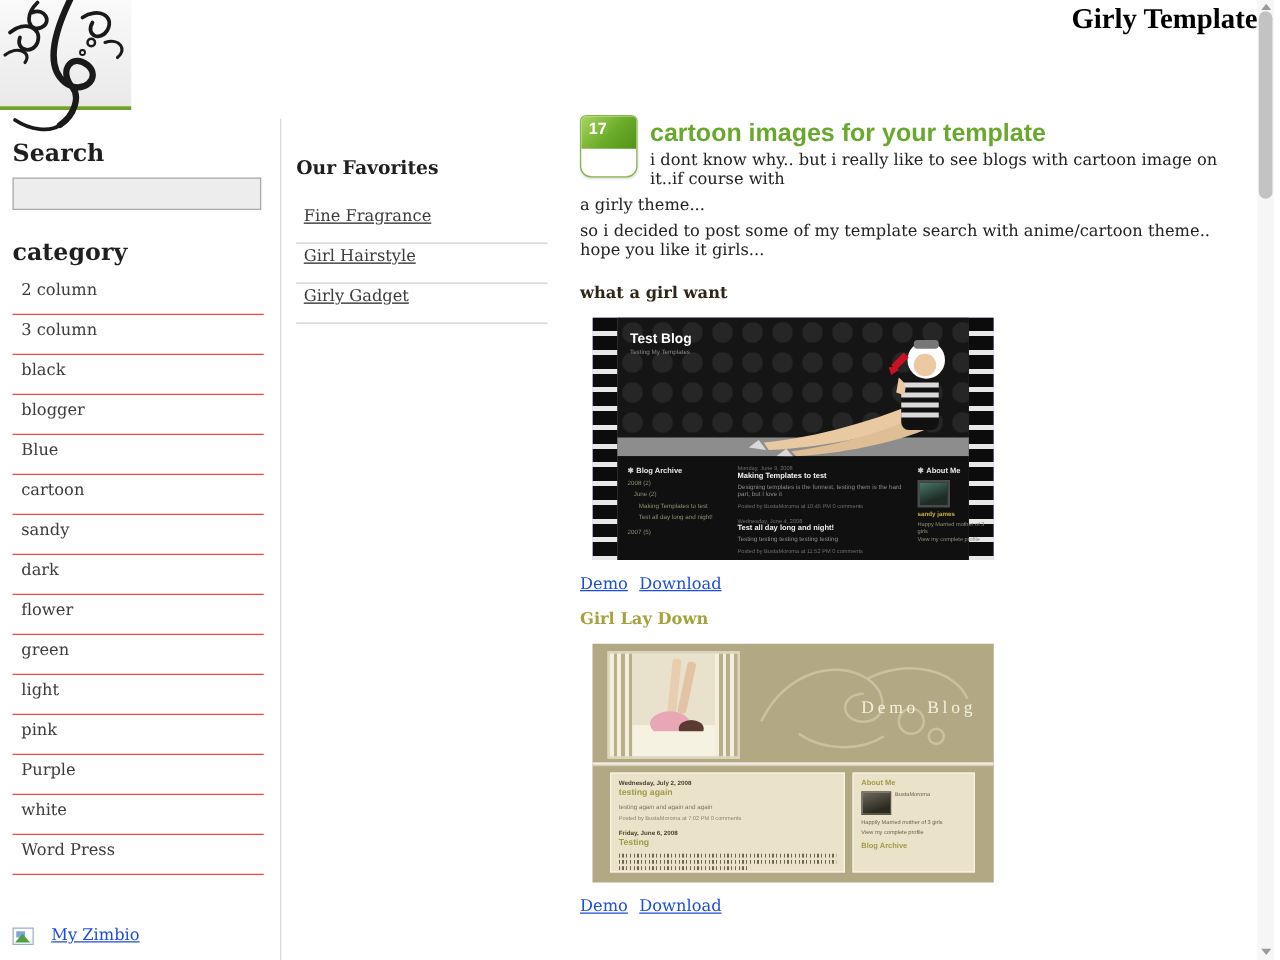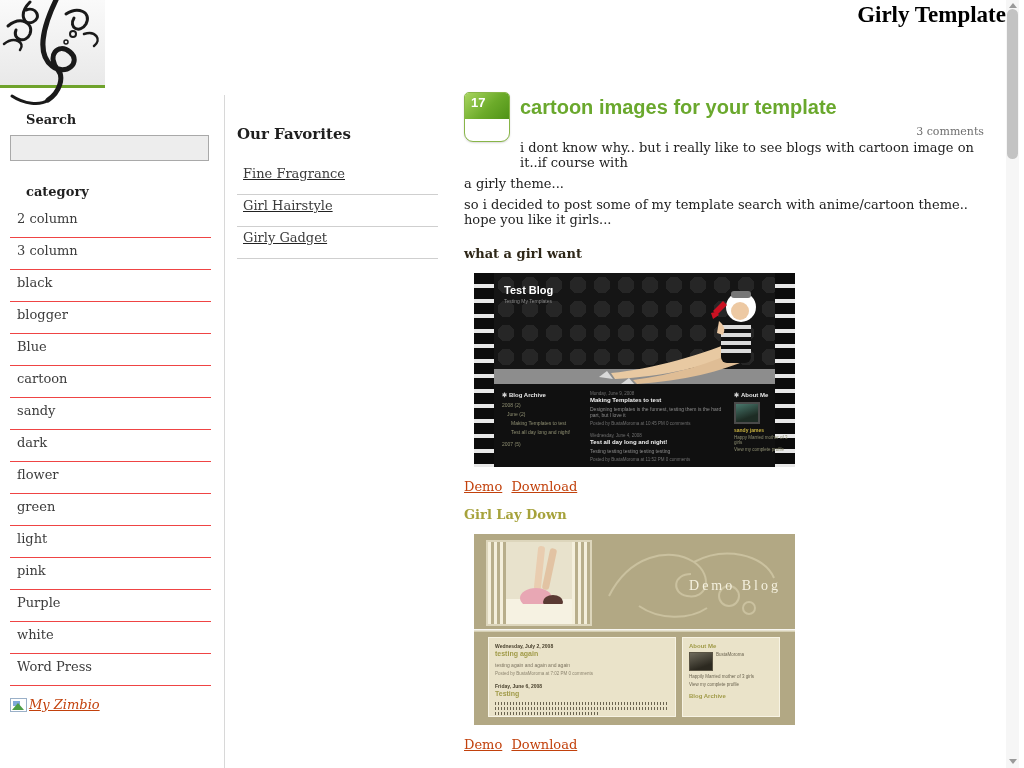--- a/index.html
+++ b/index.html
@@ -12,34 +12,34 @@
   .logo { position:absolute; left:0; top:0; width:105px; height:88px;
           background:linear-gradient(180deg,#fafafa,#e9e9e9); border-bottom:3px solid #6fa32c; overflow:visible; }
   .logo svg { position:absolute; left:0; top:0; overflow:visible; }
 
   
   .site-title { position:absolute; top:2px; right:18px; font-size:23px; font-weight:bold;
                 font-family:"Liberation Serif","DejaVu Serif",serif; color:#000; }
 
   
   .sidebar { position:absolute; left:10px; top:112px; width:201px; }
-  .side-head { font-size:13px; font-weight:bold; color:#1f1f1f;margin-left:16px; }
+  .side-head { font-size:19px; font-weight:bold; color:#1f1f1f; }
   .search-input { margin-top:8px; width:199px; height:26px; background:#ededed;
                   border:1px solid #a9a9a9; font-size:13px; padding:0 6px;
                   font-family:"DejaVu Serif",serif; }
   .cat-head { margin-top:23px; }
   .cat-list { list-style:none; margin-top:7px; }
   .cat-list li { height:32px; line-height:26px; padding-left:7px; font-size:13px; color:#3c3c3c;
                  border-bottom:1px solid #ef4444; cursor:pointer; }
-  .zimbio { position:absolute; left:10px; top:697px; display:flex; align-items:center; gap:2px;font-style:italic; }
+  .zimbio { position:absolute; left:10px; top:741px; display:flex; align-items:center; gap:14px; }
   .zimbio-icon { width:17px; height:14px; border:1px solid #9ab0c8; background:#fff; position:relative; overflow:hidden; }
   .zimbio-icon .sky { position:absolute; left:2px; top:2px; width:7px; height:5px; background:#7fa8d9; }
   .zimbio-icon .hill { position:absolute; left:1px; bottom:1px; width:0; height:0;
                        border-left:6px solid transparent; border-right:6px solid transparent; border-bottom:7px solid #4d9e45; }
-  a.blue-link { color:#c2410c; text-decoration:underline; font-size:13px; }
+  a.blue-link { color:#1d4ed8; text-decoration:underline; font-size:13px; }
 
   
   .v-divider { position:absolute; left:224px; top:95px; width:1px; height:673px; background:#d8d8d8; }
 
   
   .favorites { position:absolute; left:237px; top:125px; width:201px; }
   .fav-head { font-size:15px; font-weight:bold; color:#1f1f1f; }
   .fav-list { list-style:none; margin-top:20px;text-decoration:underline; }
   .fav-list li { height:32px; line-height:22px; padding-left:6px; font-size:13px; color:#3c3c3c;
                  border-bottom:1px solid #cfcfcf; cursor:pointer; }
@@ -197,21 +197,20 @@
       <li>Girl Hairstyle</li>
       <li>Girly Gadget</li>
     </ul>
   </div>
 
   <div class="main">
     <div class="date-badge">
       <div class="top">17</div>
     </div>
     <div class="post-title">cartoon images for your template</div>
-    <div class="comments">3 comments</div>
     <div class="body-line1">i dont know why.. but i really like to see blogs with cartoon image on it..if course with</div>
     <div class="body-line">a girly theme...</div>
     <div class="body-line">so i decided to post some of my template search with anime/cartoon theme.. hope you like it girls...</div>
     <div class="sec-head1">what a girl want</div>
 
     <div class="embed1">
       <div class="e1-stripe left"></div>
       <div class="e1-stripe right"></div>
       <div class="e1-center">
         <div class="e1-header">

